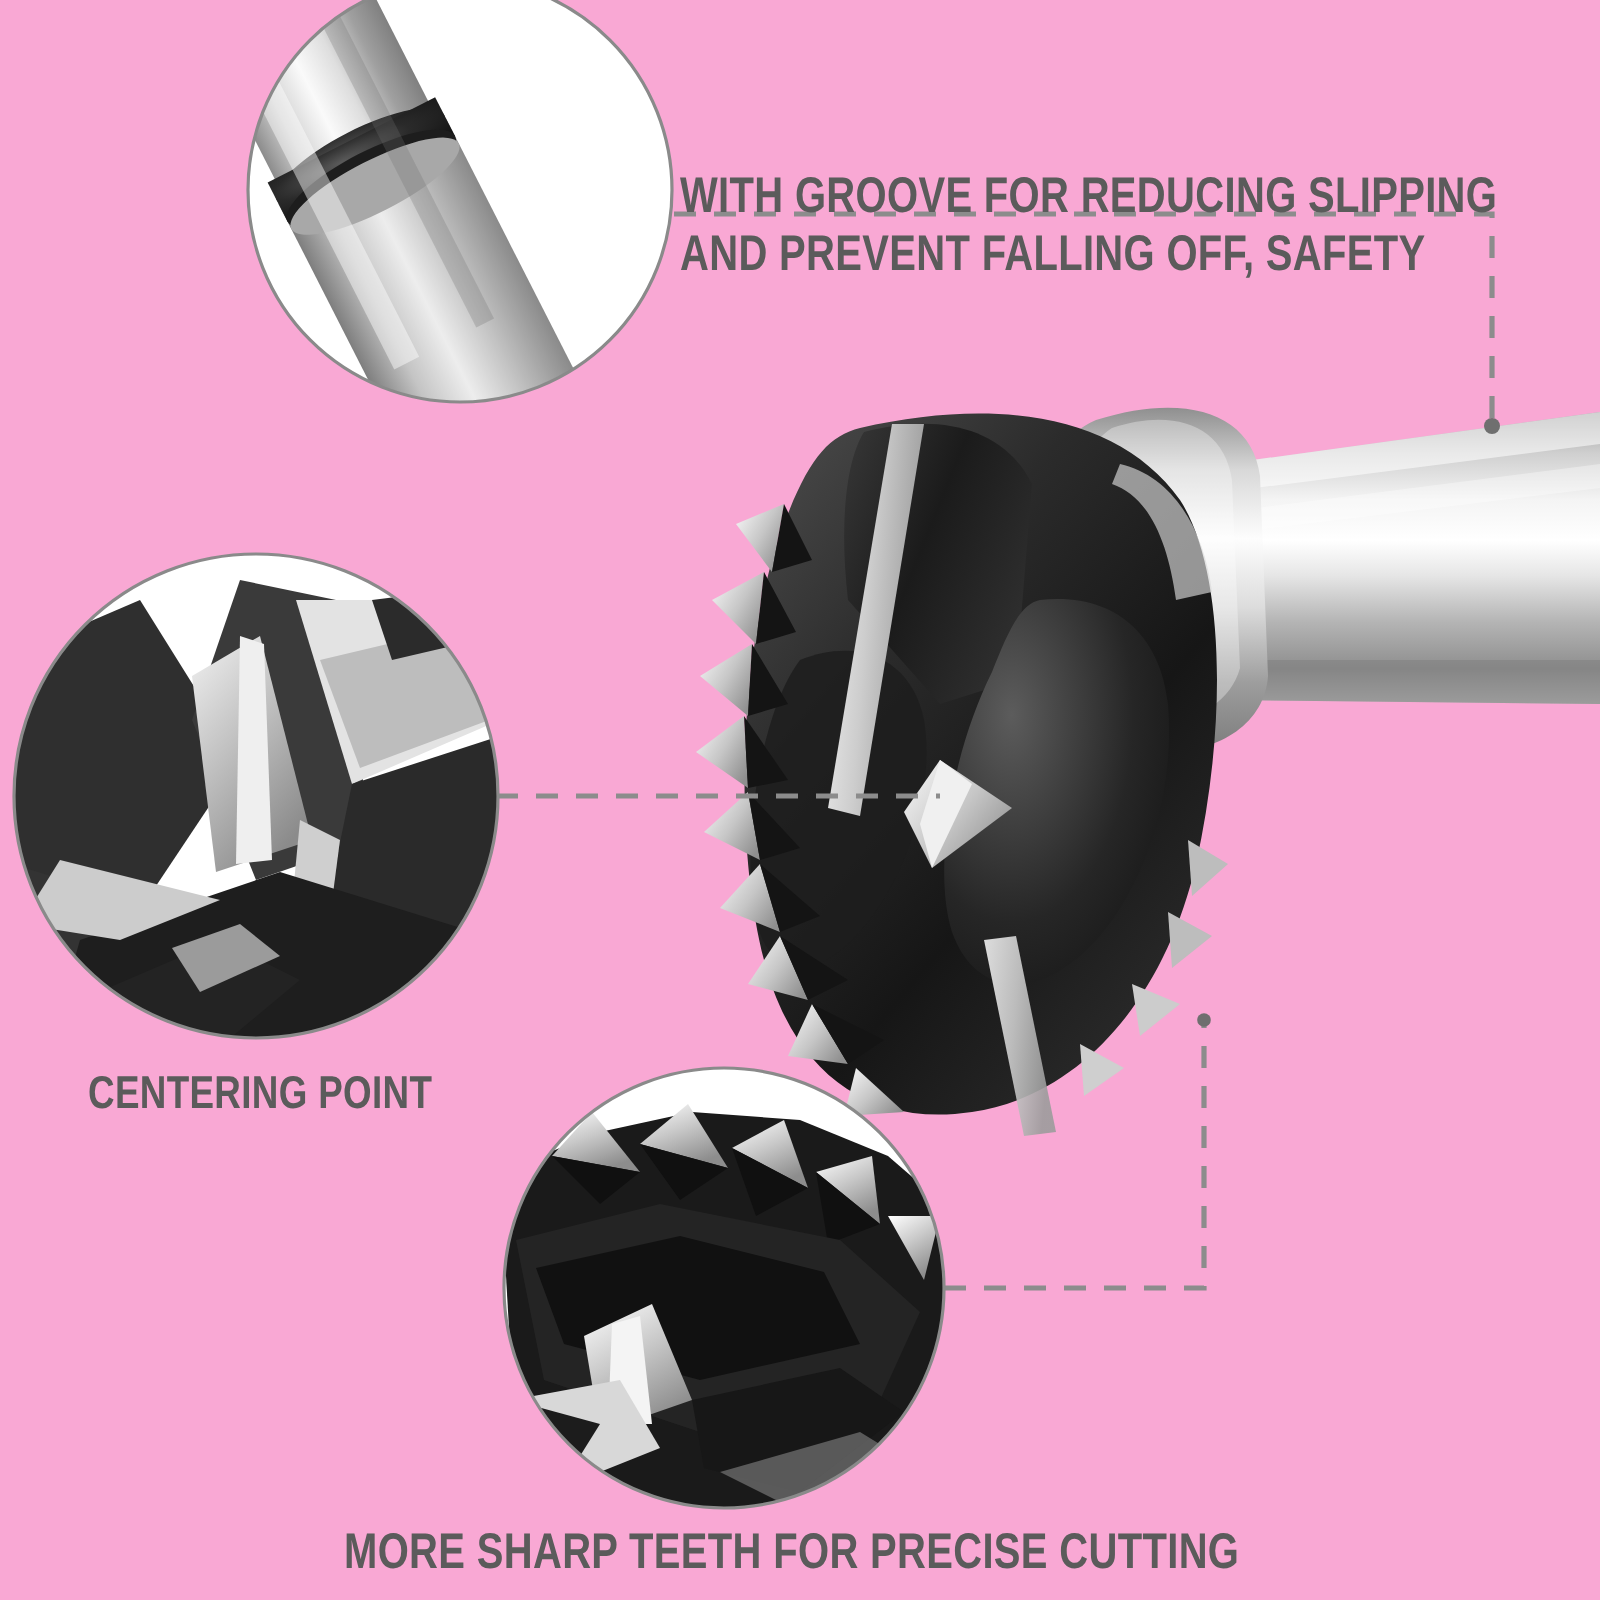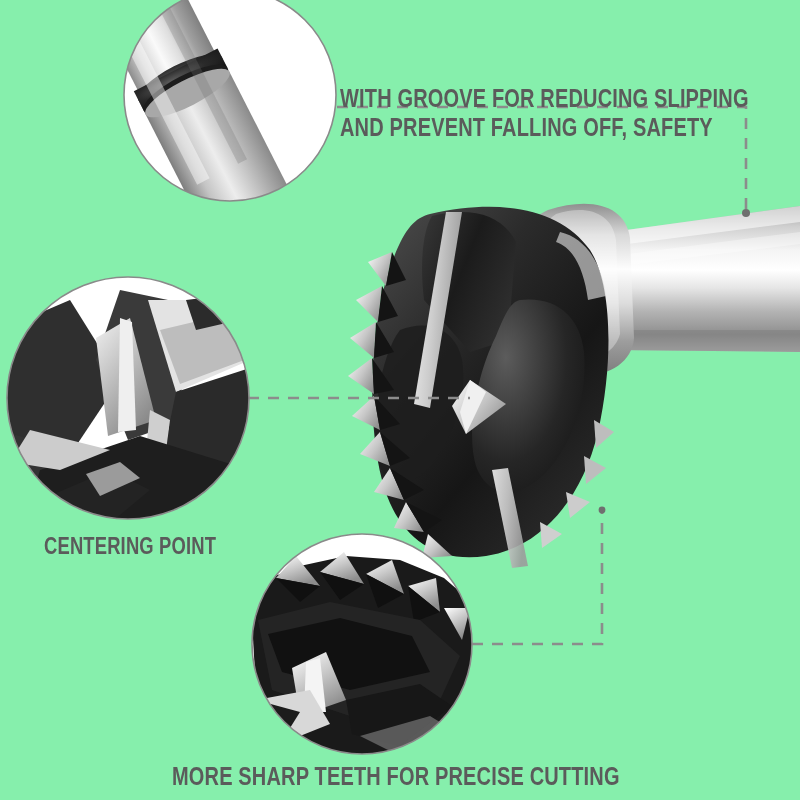--- a/index.html
+++ b/index.html
@@ -1,18 +1,18 @@
 <!DOCTYPE html>
 <html><head>
 <meta charset="utf-8">
 <style>
   html,body{margin:0;padding:0;background:#fff;}
   body{width:800px;height:800px;overflow:hidden;
        font-family:"Liberation Sans",sans-serif;}
-  #stage{position:relative;width:800px;height:800px;background:#86efac;text-align:center;}
+  #stage{position:relative;width:800px;height:800px;background:#f9a8d4;text-align:center;}
   #stage svg.layer{position:absolute;left:0;top:0;width:800px;height:800px;}
   .caption{position:absolute;color:#5b5b5b;font-weight:bold;
            font-family:"Liberation Sans",sans-serif;
            letter-spacing:.2px;white-space:nowrap;
            transform:scaleX(.80);transform-origin:left center;}
   #cap-groove-l1{left:340px;top:84px;font-size:25px;}
   #cap-groove-l2{left:340px;top:113px;font-size:25px;}
   #cap-center{left:44px;top:533px;font-size:23px;}
   #cap-teeth{left:172px;top:762px;font-size:25px;}
 </style>

